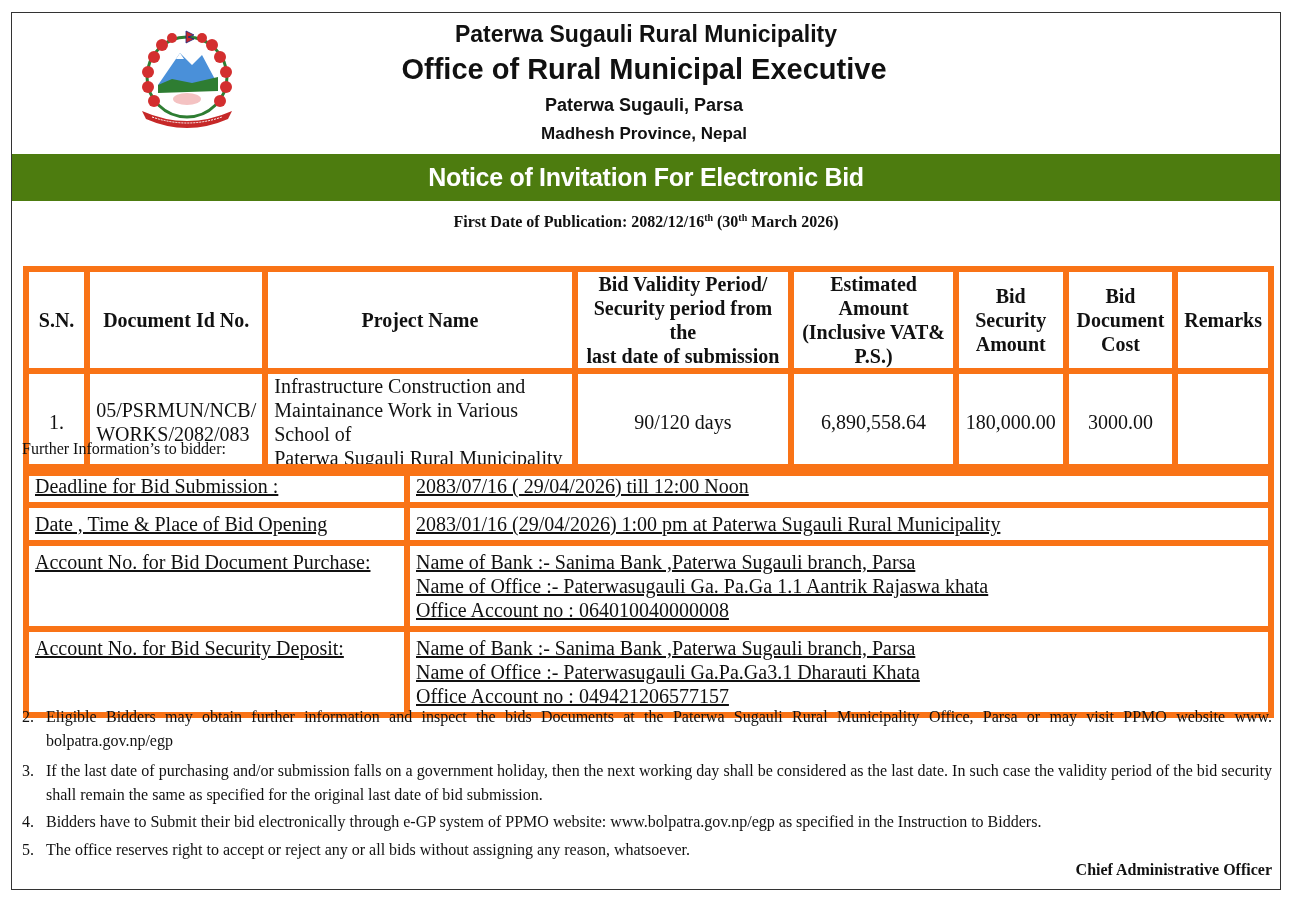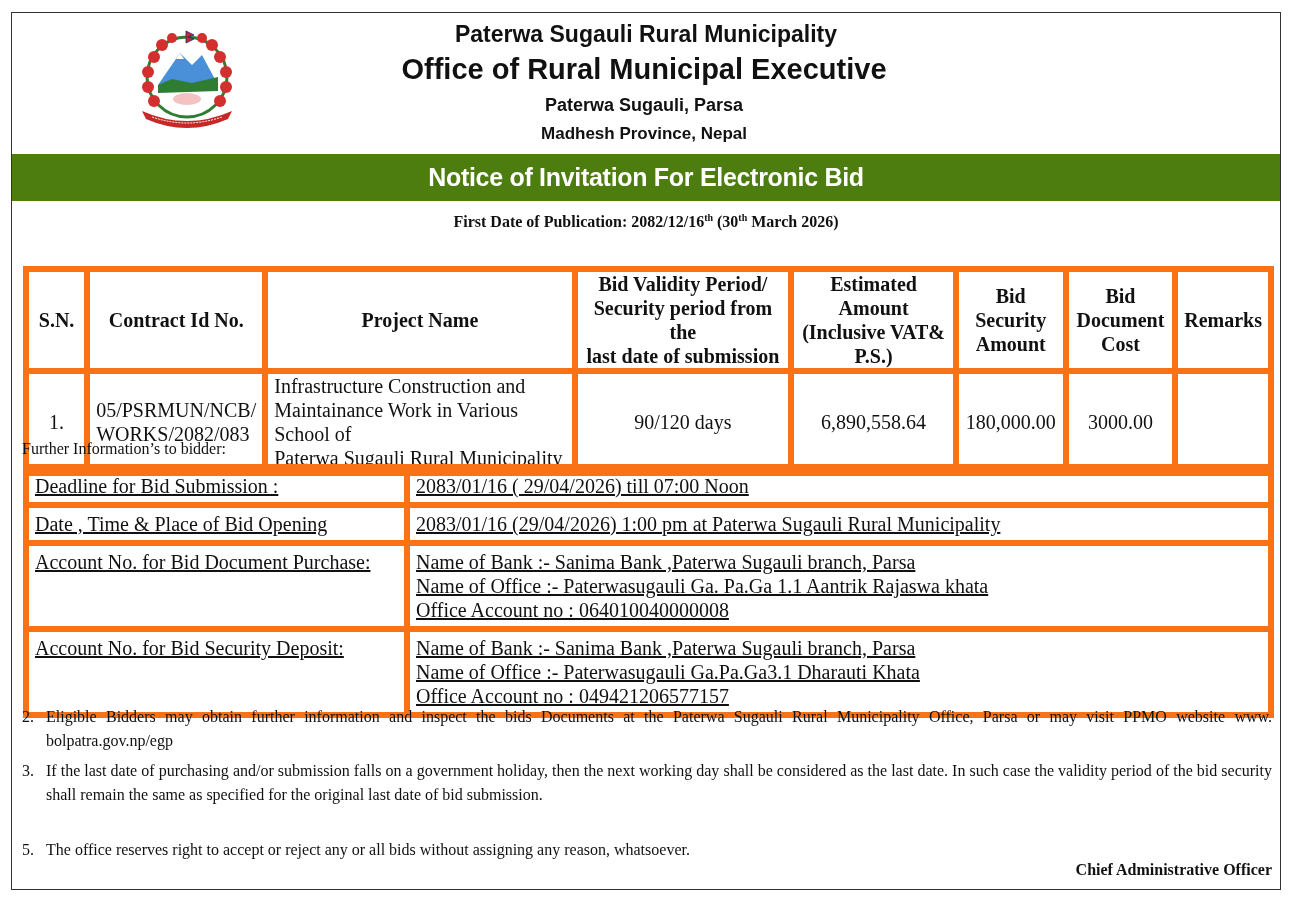--- a/index.html
+++ b/index.html
@@ -67,21 +67,21 @@
 
   <div class="pub">
     <span>First Date of Publication: </span><span>2082/12/16</span><sup>th</sup><span> (30</span><sup>th</sup><span> March 2026)</span>
   </div>
 
 
   <table class="t1">
     <tbody>
         <tr style="height:82px;">
       <th style="width:44px;">S.N.</th>
-      <th style="width:158px;">Contract Id No.</th>
+      <th style="width:158px;">Document Id No.</th>
       <th style="width:311px;">Project Name</th>
       <th style="width:210px;">
         <div>Bid Validity Period/</div>
         <div>Security period from the</div>
         <div>last date of submission</div>
       </th>
       <th style="width:151px;margin-top:20px;">
         <div>Estimated Amount</div>
         <div>(Inclusive VAT&amp;</div>
         <div>P.S.)</div>
@@ -117,21 +117,21 @@
     </tr>
   </tbody>
     </table>
 
   <div class="line" style="top:427px;">Further Information’s to bidder:</div>
 
   <table class="t2">
     <tbody>
         <tr>
       <td style="width:363px;">Deadline for Bid Submission :</td>
-      <td>2083/01/16 ( 29/04/2026) till 07:00 Noon</td>
+      <td>2083/07/16 ( 29/04/2026) till 12:00 Noon</td>
     </tr>
     <tr>
       <td>Date , Time &amp; Place of Bid Opening</td>
       <td>2083/01/16 (29/04/2026) 1:00 pm at Paterwa Sugauli Rural Municipality</td>
     </tr>
     <tr>
       <td>Account No. for Bid Document Purchase:</td>
       <td>
         <div>Name of Bank :- Sanima Bank ,Paterwa Sugauli branch, Parsa</div>
         <div>Name of Office :- Paterwasugauli Ga. Pa.Ga 1.1 Aantrik Rajaswa khata</div>
@@ -144,16 +144,17 @@
         <div>Name of Bank :- Sanima Bank ,Paterwa Sugauli branch, Parsa</div>
         <div>Name of Office :- Paterwasugauli Ga.Pa.Ga3.1 Dharauti Khata</div>
         <div>Office Account no : 049421206577157</div>
       </td>
     </tr>
   </tbody>
     </table>
 
   <div class="para" style="top:692px;"><span class="num">2.</span><span>Eligible Bidders may obtain further information and inspect the bids Documents at the Paterwa Sugauli  Rural Municipality Office, Parsa or may visit PPMO website www. bolpatra.gov.np/egp</span></div>
   <div class="para" style="top:746px;"><span class="num">3.</span><span>If the last date of purchasing and/or submission falls on a government holiday, then the next working day shall be considered as the last date. In such case the validity period of the bid security shall remain the same as specified for the original last date of bid submission.</span></div>
+  <div class="para" style="top:797px;"><span class="num">4.</span><span>Bidders have to Submit their bid electronically through e-GP system of PPMO website: www.bolpatra.gov.np/egp as specified in the Instruction to Bidders.</span></div>
   <div class="para" style="top:825px;"><span class="num">5.</span><span>The office  reserves  right to accept or reject any or all bids without  assigning any reason, whatsoever.</span></div>
 
   <div class="sign">Chief Administrative Officer</div>
 </div>
 
 </body></html>

